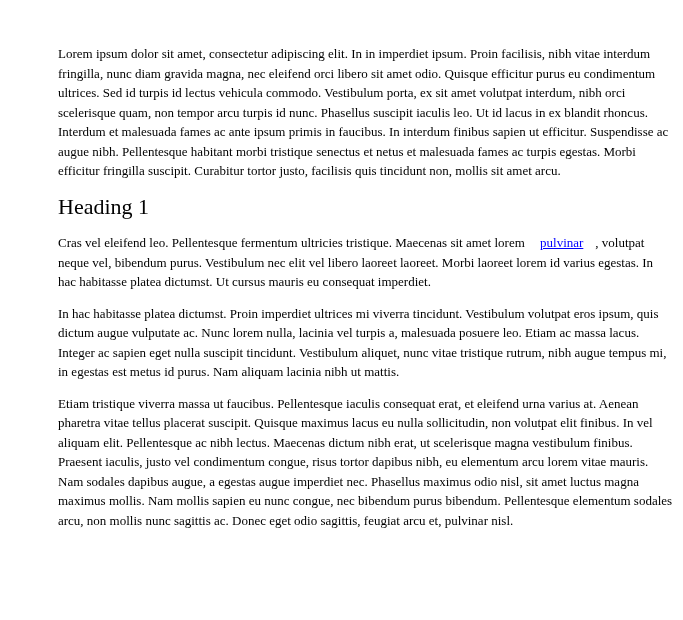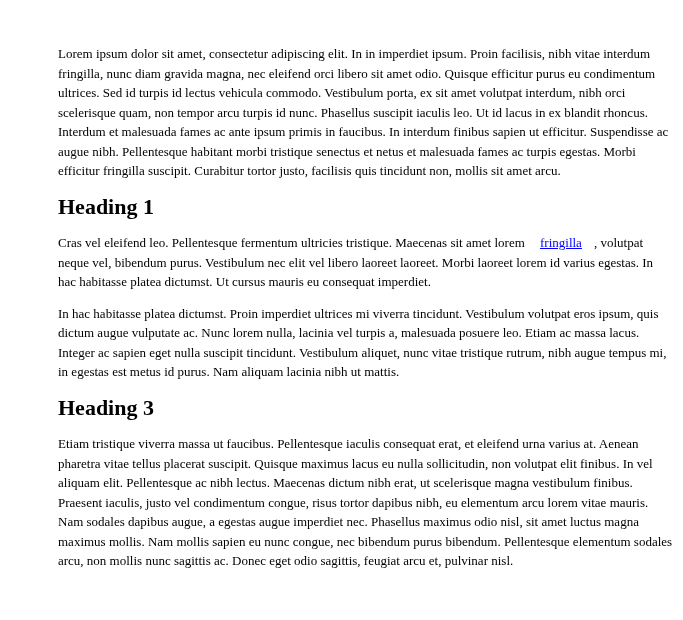--- a/index.html
+++ b/index.html
@@ -23,21 +23,21 @@
       margin-bottom: 12px;
     }
 
     .section {
       margin-bottom: 12px;
     }
 
     h2 {
       font-family: Georgia, "Times New Roman", Times, serif;
       font-size: 22px;
-      font-weight: bold;
+      font-weight: normal;
       color: #000000;
       margin-bottom: 4px;
       margin-top: 4px;
       line-height: 1.3;
     }
 
     p {
       text-align: left;
       color: #000000;
       font-size: 13px;
@@ -51,23 +51,22 @@
   </style>
 </head>
 <body>
 
 <div class="intro-paragraph">
   <p>Lorem ipsum dolor sit amet, consectetur adipiscing elit. In in imperdiet ipsum. Proin facilisis, nibh vitae interdum fringilla, nunc diam gravida magna, nec eleifend orci libero sit amet odio. Quisque efficitur purus eu condimentum ultrices. Sed id turpis id lectus vehicula commodo. Vestibulum porta, ex sit amet volutpat interdum, nibh orci scelerisque quam, non tempor arcu turpis id nunc. Phasellus suscipit iaculis leo. Ut id lacus in ex blandit rhoncus. Interdum et malesuada fames ac ante ipsum primis in faucibus. In interdum finibus sapien ut efficitur. Suspendisse ac augue nibh. Pellentesque habitant morbi tristique senectus et netus et malesuada fames ac turpis egestas. Morbi efficitur fringilla suscipit. Curabitur tortor justo, facilisis quis tincidunt non, mollis sit amet arcu.</p>
 </div>
 
 <div class="section">
   <h2>Heading 1</h2>
-  <p>Cras vel eleifend leo. Pellentesque fermentum ultricies tristique. Maecenas sit amet lorem <a href="#">fringilla</a>, volutpat neque vel, bibendum purus. Vestibulum nec elit vel libero laoreet laoreet. Morbi laoreet lorem id varius egestas. In hac habitasse platea dictumst. Ut cursus mauris eu consequat imperdiet.</p>
+  <p>Cras vel eleifend leo. Pellentesque fermentum ultricies tristique. Maecenas sit amet lorem <a href="#">pulvinar</a>, volutpat neque vel, bibendum purus. Vestibulum nec elit vel libero laoreet laoreet. Morbi laoreet lorem id varius egestas. In hac habitasse platea dictumst. Ut cursus mauris eu consequat imperdiet.</p>
 </div>
 
 <div class="section">
   <p>In hac habitasse platea dictumst. Proin imperdiet ultrices mi viverra tincidunt. Vestibulum volutpat eros ipsum, quis dictum augue vulputate ac. Nunc lorem nulla, lacinia vel turpis a, malesuada posuere leo. Etiam ac massa lacus. Integer ac sapien eget nulla suscipit tincidunt. Vestibulum aliquet, nunc vitae tristique rutrum, nibh augue tempus mi, in egestas est metus id purus. Nam aliquam lacinia nibh ut mattis.</p>
 </div>
 
 <div class="section">
-  <h2>Heading 3</h2>
   <p>Etiam tristique viverra massa ut faucibus. Pellentesque iaculis consequat erat, et eleifend urna varius at. Aenean pharetra vitae tellus placerat suscipit. Quisque maximus lacus eu nulla sollicitudin, non volutpat elit finibus. In vel aliquam elit. Pellentesque ac nibh lectus. Maecenas dictum nibh erat, ut scelerisque magna vestibulum finibus. Praesent iaculis, justo vel condimentum congue, risus tortor dapibus nibh, eu elementum arcu lorem vitae mauris. Nam sodales dapibus augue, a egestas augue imperdiet nec. Phasellus maximus odio nisl, sit amet luctus magna maximus mollis. Nam mollis sapien eu nunc congue, nec bibendum purus bibendum. Pellentesque elementum sodales arcu, non mollis nunc sagittis ac. Donec eget odio sagittis, feugiat arcu et, pulvinar nisl.</p>
 </div>
 
 </body></html>

